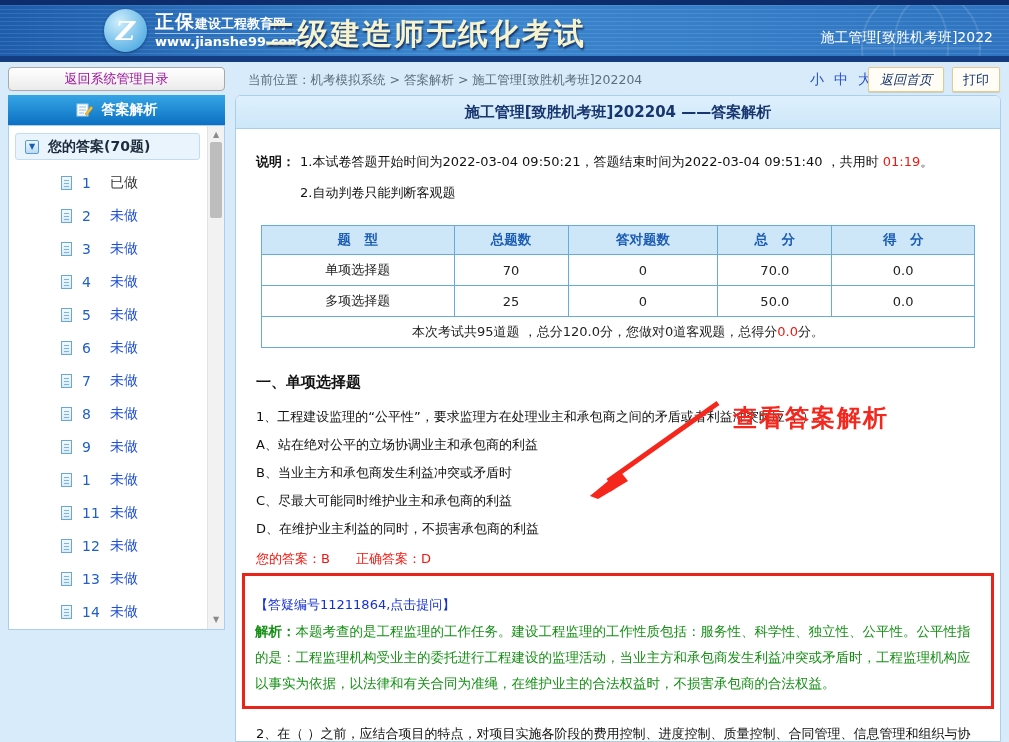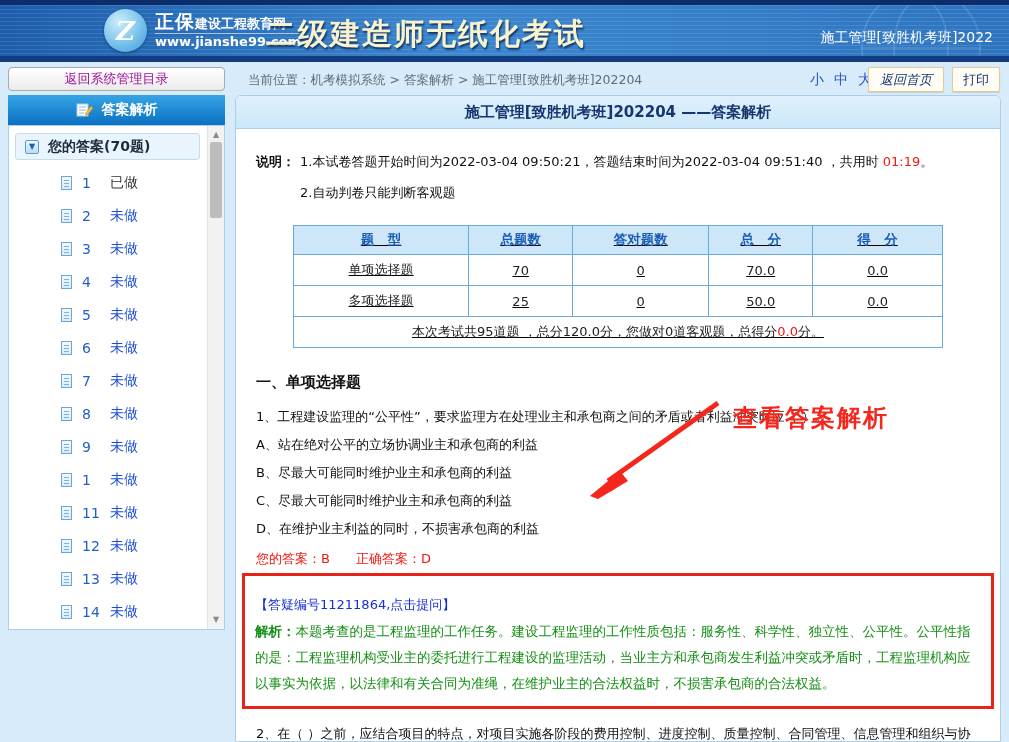--- a/index.html
+++ b/index.html
@@ -113,21 +113,21 @@
   .main-title {
     height:33px; line-height:33px; text-align:center;
     background:linear-gradient(#dff0fc,#cce7f9); border-bottom:1px solid #aacfec;
     font-size:15px; font-weight:bold; color:#17356f;
   }
   .notice { display:flex; padding:24px 14px 4px 20px; font-size:13px; color:#111; }
   .notice-label { font-weight:bold; flex:0 0 44px; }
   .notice-lines .line { margin-bottom:13px; }
   .red-text { color:#f01810; }
 
-  .score-table { width:650px; margin:6px auto 8px; border-collapse:collapse;text-decoration:underline; }
+  .score-table { width:714px; margin:6px auto 8px; border-collapse:collapse; }
   .score-table th, .score-table td { border:1px solid #66abdc; text-align:center; }
   .score-table th { height:29px; background:#cde7f8; color:#1b5cb4; font-size:13.5px; }
   .score-table td { height:31px; font-size:13px; color:#222; }
   .col-type{width:27%;} .col-total{width:16%;} .col-correct{width:21%;} .col-score{width:16%;} .col-got{width:20%;}
 
   .section-h { margin:25px 0 0 20px; font-size:15px; font-weight:bold; color:#111; }
   .q-block { margin:14px 20px 0; font-size:13px; color:#111; line-height:21px; }
   .q-text { margin-bottom:4px; }
   .q-option { margin-top:7px; cursor:default; }
   .answer-line { margin-top:9px; color:#f01810; }
@@ -314,21 +314,21 @@
         <td colspan="5"><span>本次考试共95道题 ，总分120.0分，您做对0道客观题，总得分</span><span class="red-text">0.0</span><span>分。</span></td>
       </tr>
     </tbody>
   </table>
 
   <div class="section-h">一、单项选择题</div>
 
   <div class="q-block">
     <div class="q-text">1、工程建设监理的“公平性”，要求监理方在处理业主和承包商之间的矛盾或者利益冲突时应（  ）。</div>
     <div class="q-option">A、站在绝对公平的立场协调业主和承包商的利益</div>
-    <div class="q-option">B、尽最大可能同时维护业主和承包商的利益</div>
+    <div class="q-option">B、当业主方和承包商发生利益冲突或矛盾时</div>
     <div class="q-option">C、尽最大可能同时维护业主和承包商的利益</div>
     <div class="q-option">D、在维护业主利益的同时，不损害承包商的利益</div>
     <div class="answer-line">
       <span>您的答案：B</span><span>正确答案：D</span>
     </div>
   </div>
 
   <div class="analysis-box">
     <div class="ask-link">【答疑编号11211864,点击提问】</div>
     <div class="analysis-text">

